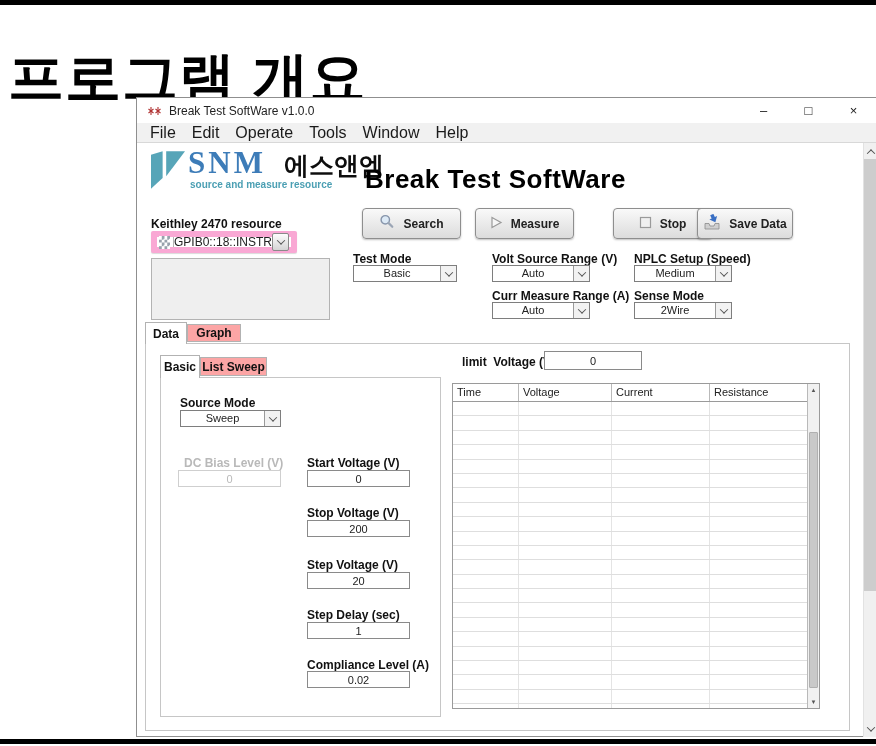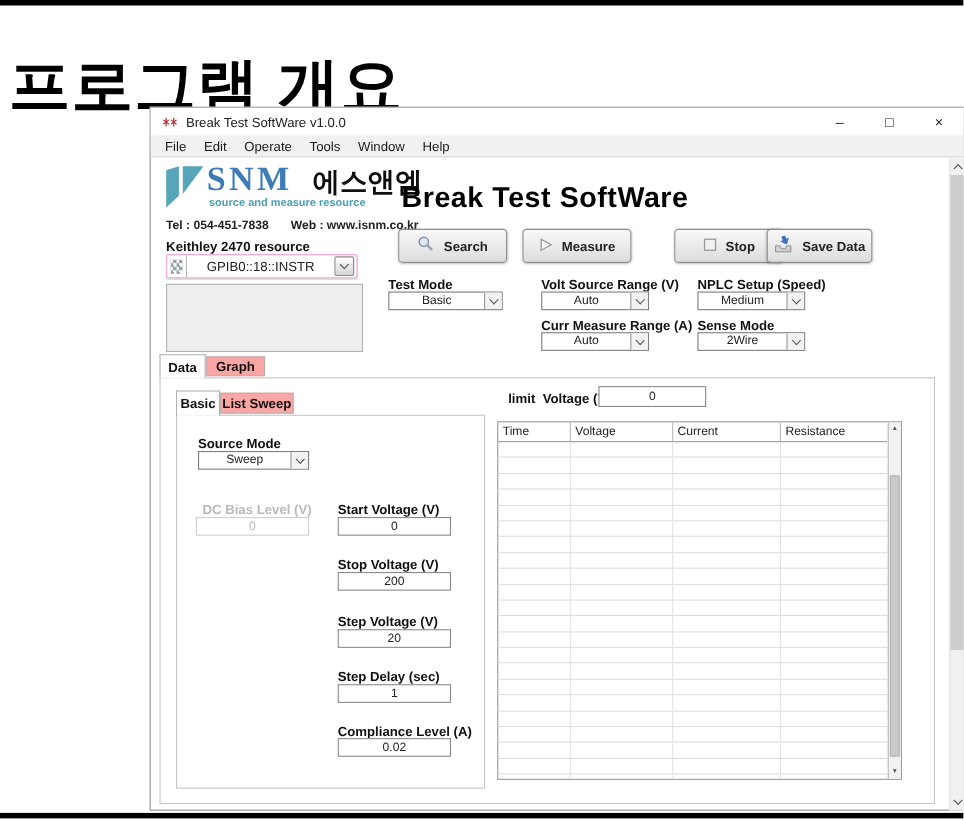--- a/index.html
+++ b/index.html
@@ -15,31 +15,31 @@
   
   .window{position:absolute;left:136px;top:97px;width:741px;height:640px;background:#fff;
           border:1px solid #8f8f8f;box-sizing:border-box;}
   .titlebar{position:absolute;left:0;top:0;right:0;height:25px;background:#fff;display:flex;align-items:center;}
   .app-icon{margin-left:11px;margin-right:7px;display:flex;align-items:center;}
   .win-title{font-size:12px;color:#222;}
   .win-controls{position:absolute;right:0;top:0;height:25px;display:flex;}
   .win-btn{width:45px;height:25px;display:flex;align-items:center;justify-content:center;font-size:13px;color:#222;}
   .menubar{position:absolute;left:0;top:25px;right:0;height:20px;background:#f1f1f1;
            border-bottom:1px solid #d8d8d8;display:flex;align-items:center;padding-left:5px;box-sizing:border-box;}
-  .menu-item{font-size:12px;color:#1a1a1a;padding:1px 8px;}
+  .menu-item{font-size:16px;color:#1a1a1a;padding:1px 8px;}
 
   
   .logo-n{position:absolute;left:14px;top:51px;}
   .logo-snm{position:absolute;left:51px;top:47px;font-family:"Liberation Serif","DejaVu Serif",serif;
             font-size:31px;font-weight:700;color:#3d7cb8;letter-spacing:3px;}
   .logo-kor{position:absolute;left:147px;top:51px;font-size:25px;font-weight:800;color:#0d0d0d;}
   .logo-tagline{position:absolute;left:53px;top:81px;font-size:10px;font-weight:700;color:#4b9fb3;}
   .contact{position:absolute;left:14px;top:101px;font-size:11px;font-weight:700;color:#222;display:flex;gap:20px;}
   .resource-label{position:absolute;left:14px;top:119px;font-size:12px;font-weight:700;}
-  .visa-combo{position:absolute;left:14px;top:133px;width:174px;height:22px;border:1px solid #f9a8d4;border-radius:2px;
+  .visa-combo{position:absolute;left:14px;top:133px;width:146px;height:22px;border:6px solid #f9a8d4;border-radius:2px;
               background:#fff;display:flex;align-items:center;box-shadow:0 1px 1px rgba(0,0,0,.15);box-sizing:border-box;}
   .visa-io{width:17px;height:100%;border-right:1px solid #b5b5b5;display:flex;align-items:center;justify-content:center;}
   .visa-checker{width:11px;height:13px;background:repeating-conic-gradient(#97a2ac 0% 25%,#ffffff 0% 50%) 0 0/5.5px 6.5px;}
   .visa-value{flex:1;text-align:center;font-size:12px;color:#222;}
   .visa-drop{width:16px;height:16px;margin-right:2px;border:1px solid #8a8a8a;border-radius:2px;
              background:linear-gradient(#fdfdfd,#d5d5d5);display:flex;align-items:center;justify-content:center;}
   .message-box{position:absolute;left:14px;top:160px;width:179px;height:62px;background:#efefef;border:1px solid #b3b3b3;box-sizing:border-box;}
   .app-title{position:absolute;left:228px;top:66px;font-size:26px;font-weight:800;color:#000;letter-spacing:.5px;}
 
   
@@ -150,24 +150,20 @@
 
   <span class="logo-n">
     <svg width="34" height="42" viewBox="0 0 38 42">
       <polygon points="0,4 13,0 13,30 0,42" fill="#57a5b8"></polygon>
       <polygon points="17,0 38,0 17,28" fill="#57a5b8"></polygon>
     </svg>
   </span>
   <span class="logo-snm">SNM</span>
   <span class="logo-kor">에스앤엠</span>
   <span class="logo-tagline">source and measure resource</span>
-  <div class="contact">
-    <span>Tel : 054-451-7838</span>
-    <span>Web : www.isnm.co.kr</span>
-  </div>
 
   <div class="resource-label">Keithley 2470 resource</div>
   <div class="visa-combo">
     <span class="visa-io">
         <span class="visa-checker"></span>
       </span>
     <span class="visa-value">GPIB0::18::INSTR</span>
     <span class="visa-drop">
         <span class="chev"></span>
       </span>

